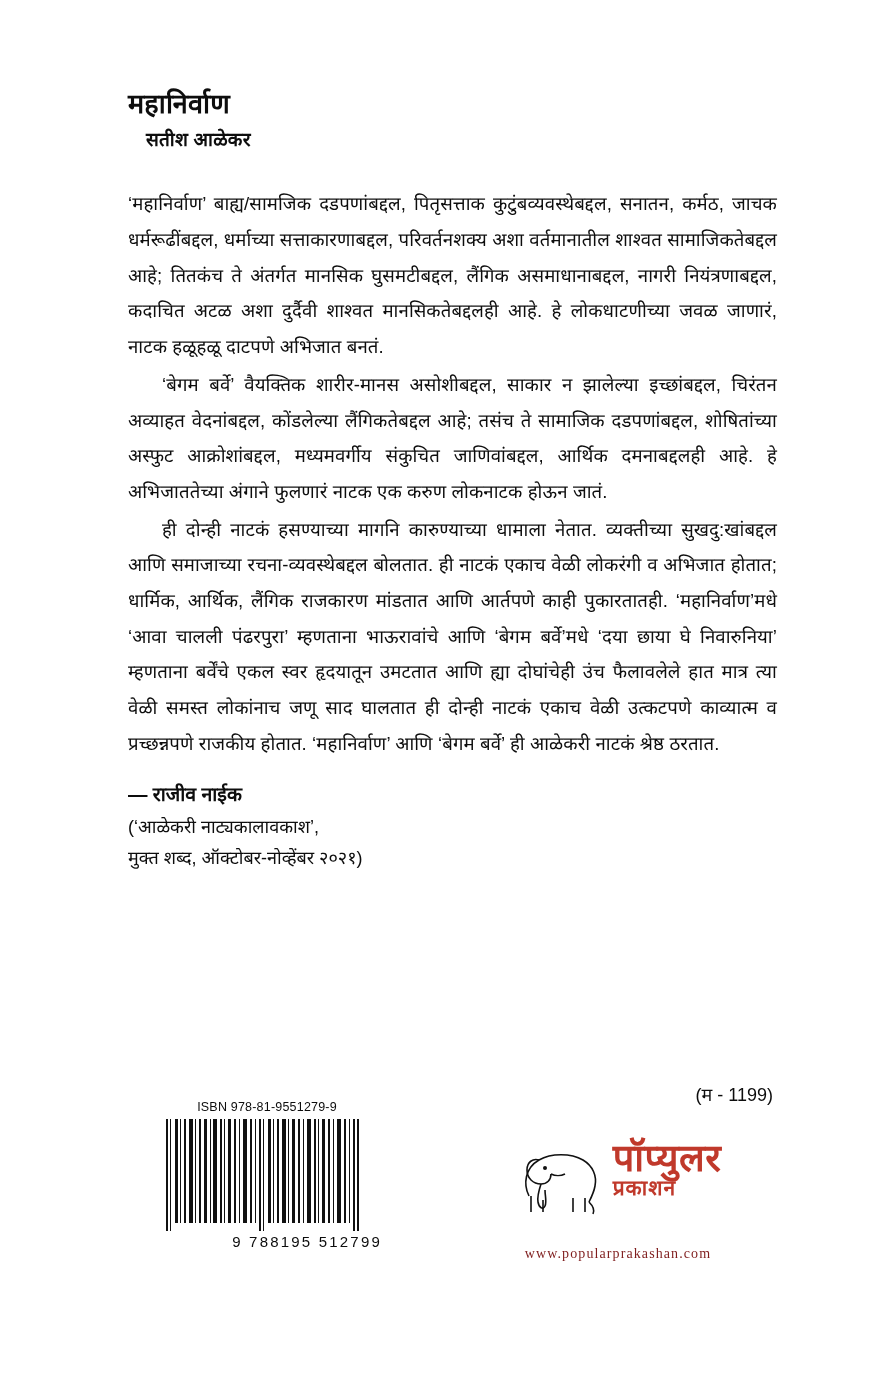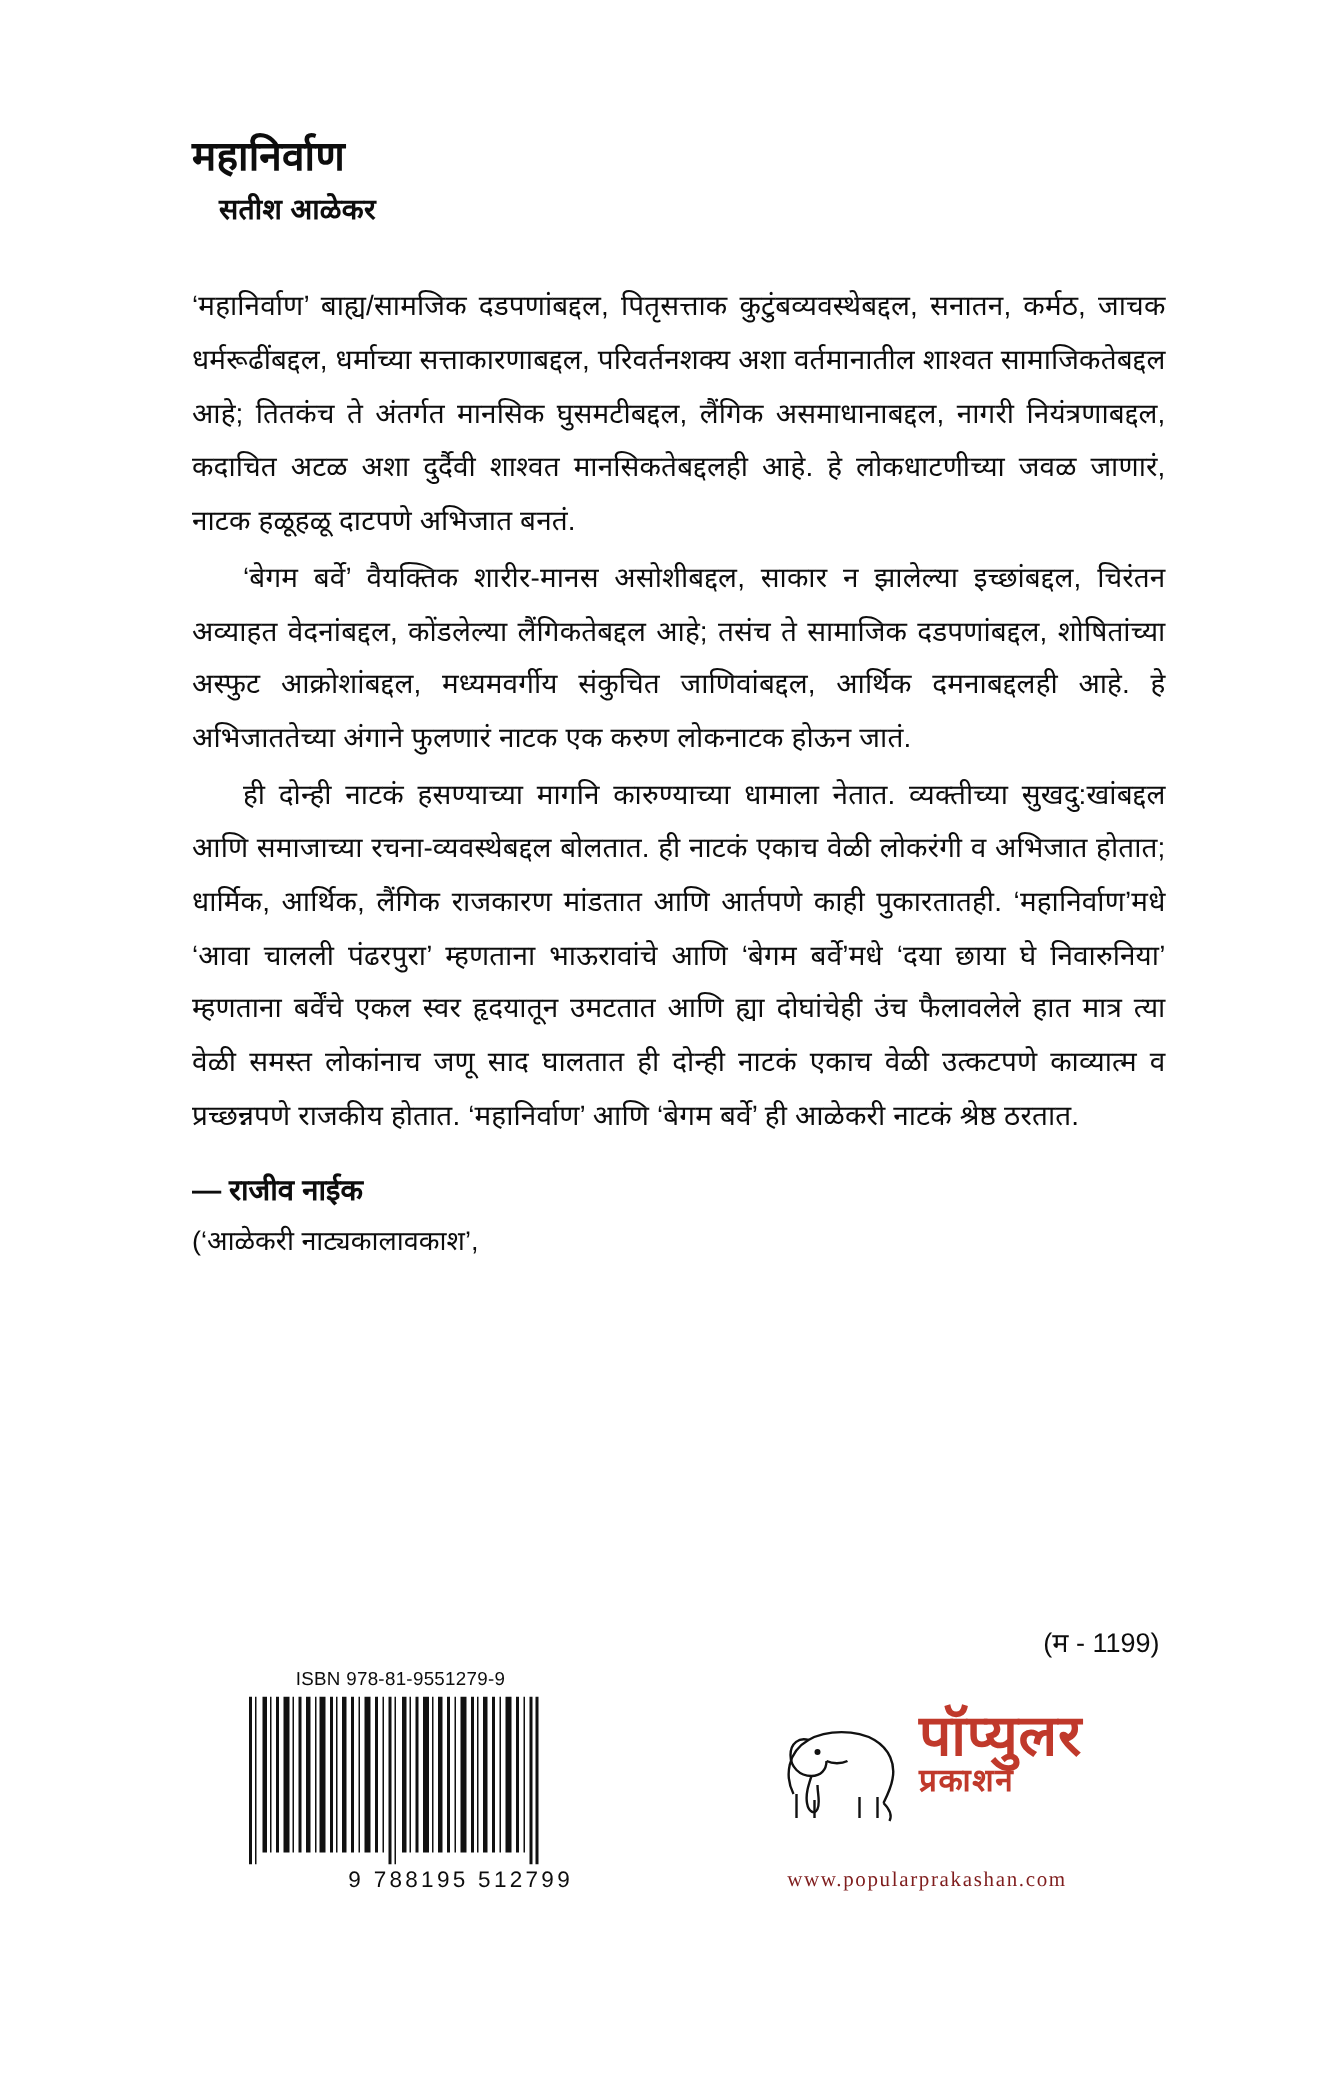--- a/index.html
+++ b/index.html
@@ -73,21 +73,21 @@
   .bottom {
     position: absolute;
     left: 128px;
     right: 112px;
     bottom: 34px;
     height: 190px;
   }
   .isbn-block {
     position: absolute;
     left: 24px;
-    bottom: 4px;
+    bottom: 16px;
     width: 230px;
     text-align: center;
   }
   .isbn-text {
     font-size: 12.5px;
     font-family: "Liberation Sans", sans-serif;
     letter-spacing: 0.2px;
     margin-bottom: 5px;
     text-align: center;
   }
@@ -161,20 +161,21 @@
     <p class="indent">‘बेगम बर्वे’ वैयक्तिक शारीर-मानस असोशीबद्दल, साकार न झालेल्या इच्छांबद्दल, चिरंतन अव्याहत वेदनांबद्दल, कोंडलेल्या लैंगिकतेबद्दल आहे; तसंच ते सामाजिक दडपणांबद्दल, शोषितांच्या अस्फुट आक्रोशांबद्दल, मध्यमवर्गीय संकुचित जाणिवांबद्दल, आर्थिक दमनाबद्दलही आहे. हे अभिजाततेच्या अंगाने फुलणारं नाटक एक करुण लोकनाटक होऊन जातं.</p>
     <p class="indent">ही दोन्ही नाटकं हसण्याच्या मागनि कारुण्याच्या धामाला नेतात. व्यक्तीच्या सुखदु:खांबद्दल आणि समाजाच्या रचना-व्यवस्थेबद्दल बोलतात. ही नाटकं एकाच वेळी लोकरंगी व अभिजात होतात; धार्मिक, आर्थिक, लैंगिक राजकारण मांडतात आणि आर्तपणे काही पुकारतातही. ‘महानिर्वाण’मधे ‘आवा चालली पंढरपुरा’ म्हणताना भाऊरावांचे आणि ‘बेगम बर्वे’मधे ‘दया छाया घे निवारुनिया’ म्हणताना बर्वेंचे एकल स्वर हृदयातून उमटतात आणि ह्या दोघांचेही उंच फैलावलेले हात मात्र त्या वेळी समस्त लोकांनाच जणू साद घालतात ही दोन्ही नाटकं एकाच वेळी उत्कटपणे काव्यात्म व प्रच्छन्नपणे राजकीय होतात. ‘महानिर्वाण’ आणि ‘बेगम बर्वे’ ही आळेकरी नाटकं श्रेष्ठ ठरतात.</p>
   </div>
 
   <div class="attrib">
     <div>
       <span class="name">—</span>
       <span class="name">राजीव नाईक</span>
     </div>
     <div class="src">(‘आळेकरी नाट्यकालावकाश’,</div>
+    <div class="src">मुक्त शब्द, ऑक्टोबर-नोव्हेंबर २०२१)</div>
   </div>
 
 
   <div class="bottom">
 
     <div class="code-right">(म - 1199)</div>
 
     <div class="isbn-block">
       <div class="isbn-text">ISBN 978-81-9551279-9</div>
       <svg class="barcode" viewBox="0 0 206 112" preserveAspectRatio="none">

